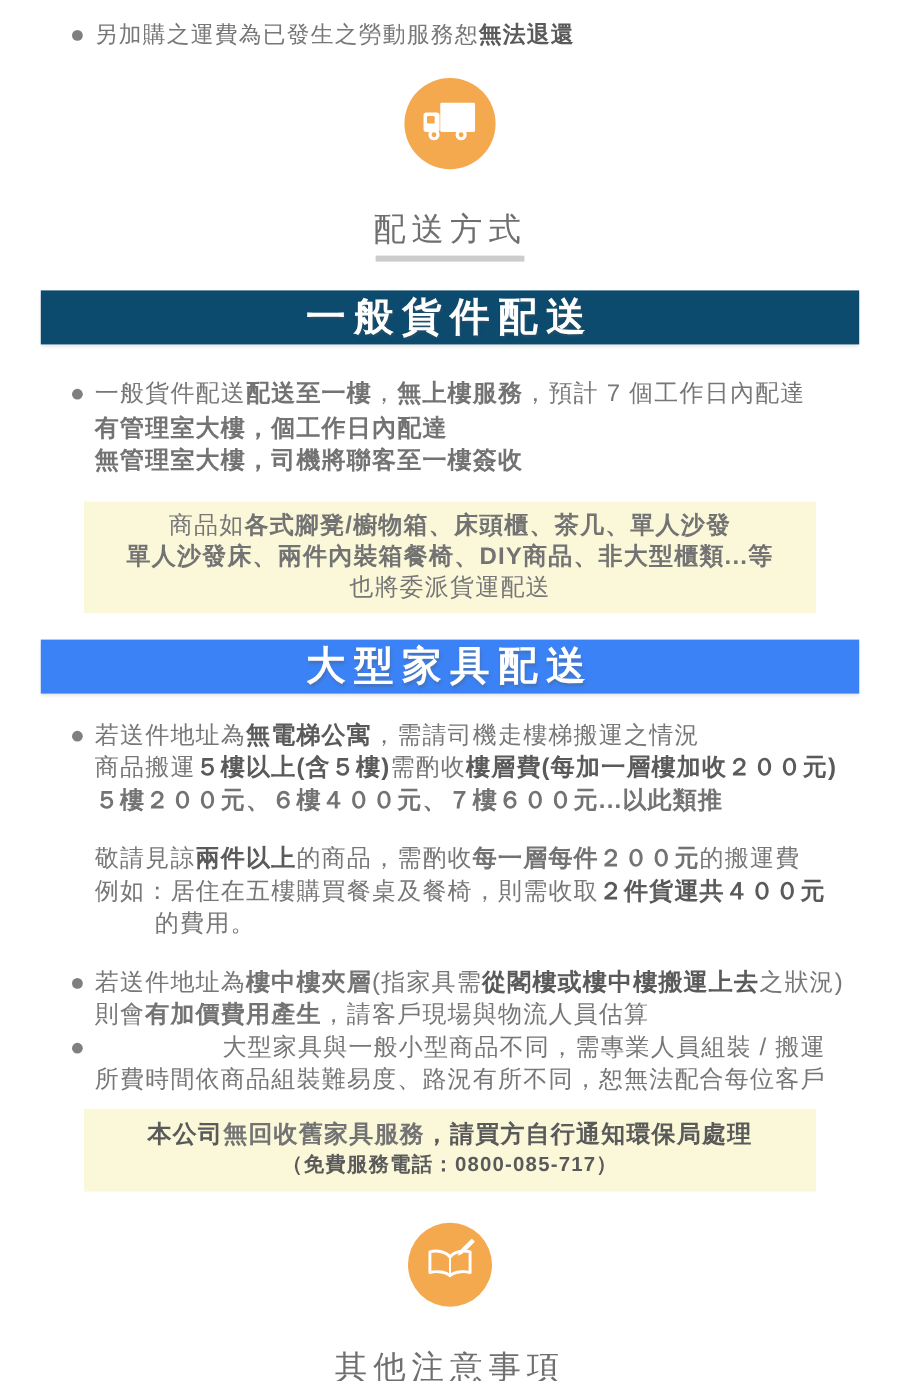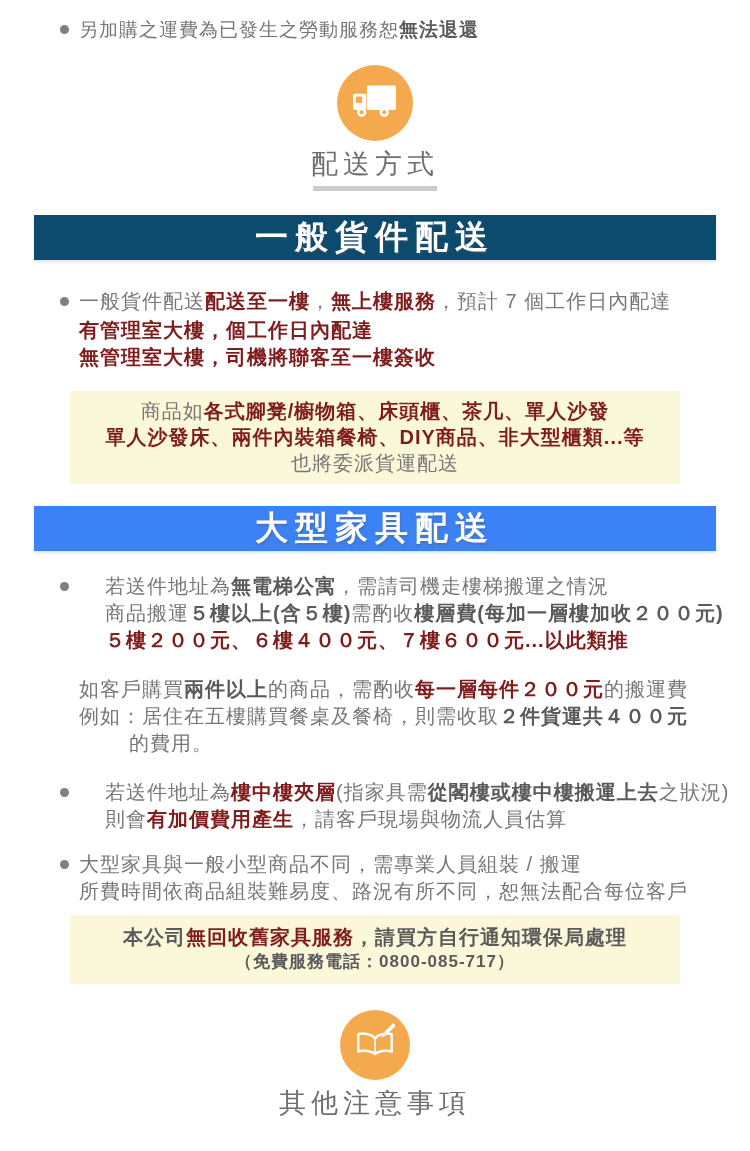--- a/index.html
+++ b/index.html
@@ -3,50 +3,50 @@
 <meta charset="utf-8">
 <style>
   html,body{margin:0;padding:0;}
   body{
     width:750px;height:1151px;overflow:hidden;background:#ffffff;
     font-family:"Liberation Sans","DejaVu Sans",sans-serif;
     color:#777777;
   }
   .line{white-space:nowrap;}
   .seg-b{font-weight:bold;color:#5a5a5a;}
-  .seg-r{font-weight:bold;color:#7f1d1d;}
+  .seg-r{font-weight:bold;color:#737373;}
 
   
   .note-row{display:flex;align-items:flex-start;padding:16px 30px 0 60px;
             font-size:19px;line-height:27px;letter-spacing:1px;text-align:center;}
   .dot{flex:0 0 auto;width:9px;height:9px;border-radius:50%;background:#7f7f7f;
        margin:9px 10px 0 0;}
 
   
   .badge{width:76px;height:76px;border-radius:50%;background:#f5a94f;
          margin:22px auto 0;display:flex;align-items:center;justify-content:center;}
   .badge svg{display:block;}
   .badge2{width:70px;height:70px;margin-top:26px;}
-  .sec-title{margin-top:5px;text-align:center;font-size:27px;line-height:36px;
+  .sec-title{margin-top:32px;text-align:center;font-size:27px;line-height:36px;
              letter-spacing:5px;color:#6f6f6f;font-weight:500;}
   .rule{height:5px;background:#cccccc;margin:4px auto 0;}
   .rule-1{width:124px;}
 
   
   .banner{margin:24px 34px 0;height:45px;display:flex;align-items:center;justify-content:center;
           color:#ffffff;font-size:33px;font-weight:bold;letter-spacing:7px;
           text-shadow:1px 2px 2px rgba(90,90,90,.35);box-shadow:0 2px 3px rgba(0,0,0,.12);}
   .banner-orange{background:#0c4a6e;}
   .banner-cyan{background:#3b82f6;margin-top:22px;}
 
   
   .bullet-row{display:flex;align-items:flex-start;padding:0 30px 0 60px;
               font-size:20px;line-height:27px;letter-spacing:1px;}
   .bullet-row .dot{margin-top:9px;}
-  .mt28{margin-top:28px;} .mt22{margin-top:22px;gap:26px;} .mt18{margin-top:18px;}
+  .mt28{margin-top:28px;} .mt22{margin-top:22px;} .mt18{text-align:right;}
   .red-note{padding-left:79px;margin-top:2px;font-size:20px;line-height:27px;letter-spacing:1px;}
   .para{padding-left:79px;margin-top:22px;font-size:20px;line-height:27px;letter-spacing:1px;}
   .indent{padding-left:50px;font-family:Liberation Serif, serif;}
 
   
   .ybox{margin:20px 70px 0;background:#fbf8da;text-align:center;
         padding:7px 0 8px;font-size:20px;line-height:26px;letter-spacing:1px;}
   .ybox2{margin-top:10px;padding:9px 0 10px;}
   .ybox2 .l1{font-size:20px;line-height:26px;}
   .ybox2 .l2{font-size:17px;line-height:24px;color:#5a5a5a;font-weight:bold;}
@@ -95,21 +95,21 @@
 <div class="bullet-row mt22">
   <span class="dot"></span>
   <span>
     <div class="line"><span>若送件地址為</span><span class="seg-b">無電梯公寓</span><span>，需請司機走樓梯搬運之情況</span></div>
     <div class="line"><span>商品搬運</span><span class="seg-b">５樓以上(含５樓)</span><span>需酌收</span><span class="seg-b">樓層費(每加一層樓加收２００元)</span></div>
     <div class="line"><span class="seg-r">５樓２００元、６樓４００元、７樓６００元...以此類推</span></div>
   </span>
 </div>
 
 <div class="para">
-  <div class="line"><span>如客戶購買</span><span class="seg-b">兩件以上</span><span>的商品，需酌收</span><span class="seg-r">每一層每件２００元</span><span>的搬運費</span></div>
+  <div class="line"><span>敬請見諒</span><span class="seg-b">兩件以上</span><span>的商品，需酌收</span><span class="seg-r">每一層每件２００元</span><span>的搬運費</span></div>
   <div class="line"><span>例如：居住在五樓購買餐桌及餐椅，則需收取</span><span class="seg-b">２件貨運共４００元</span></div>
   <div class="line indent"><span>的費用。</span></div>
 </div>
 
 <div class="bullet-row mt22">
   <span class="dot"></span>
   <span>
     <div class="line"><span>若送件地址為</span><span class="seg-r">樓中樓夾層</span><span>(指家具需</span><span class="seg-b">從閣樓或樓中樓搬運上去</span><span>之狀況)</span></div>
     <div class="line"><span>則會</span><span class="seg-r">有加價費用產生</span><span>，請客戶現場與物流人員估算</span></div>
   </span>

